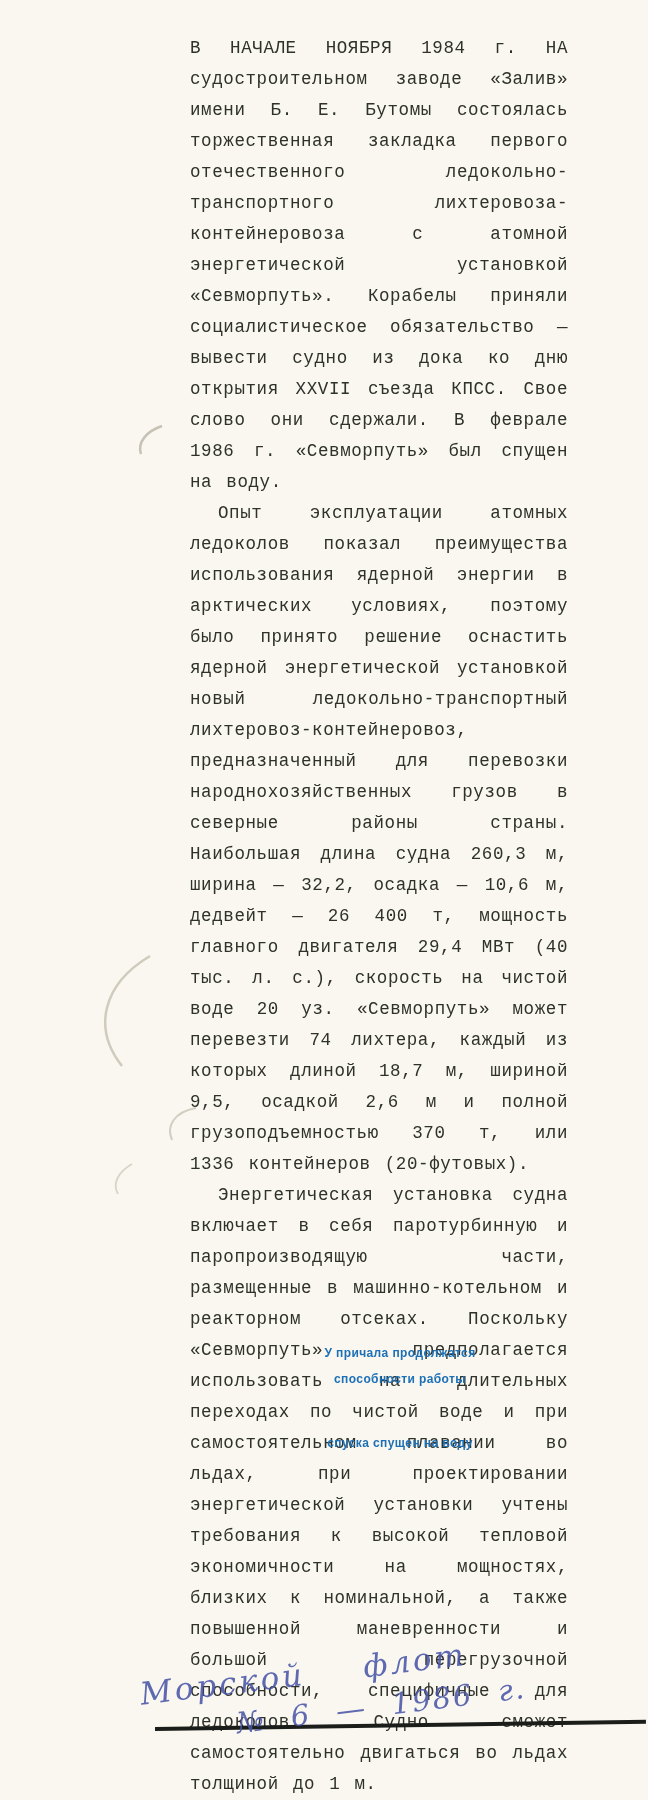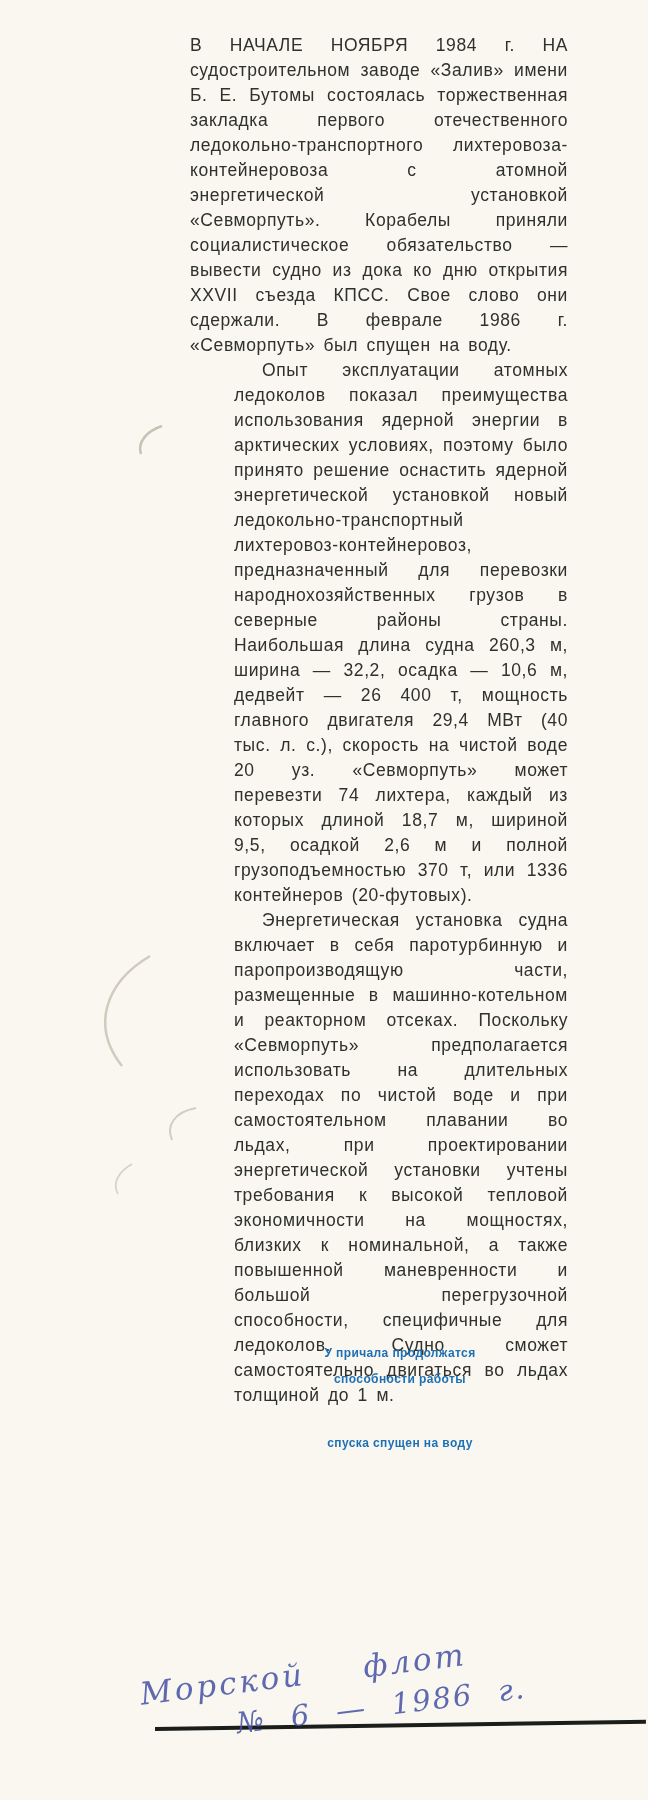--- a/index.html
+++ b/index.html
@@ -18,28 +18,29 @@
   }
   .page{
     position:absolute;inset:0;
     background:var(--paper);
   }
   .text-column{
     position:absolute;
     left:190px;top:33px;width:378px;
     color:var(--ink);
     font-size:17.5px;
-    line-height:25px;
+    line-height:31px;
     letter-spacing:0.6px;
     word-spacing:3px;
     text-align:justify;
     hyphens:auto;
+    font-family:Liberation Mono, monospace;
   }
   .para{ text-align:justify; }
-  .para + .para{ text-indent:28px;margin-left:44px; }
+  .para + .para{ text-indent:28px; }
   .caption{
     position:absolute;
     left:228px;width:344px;
     color:var(--caption);
     font-weight:700;
     font-size:12px;
     line-height:26px;
     letter-spacing:0.4px;
     text-align:center;
   }

